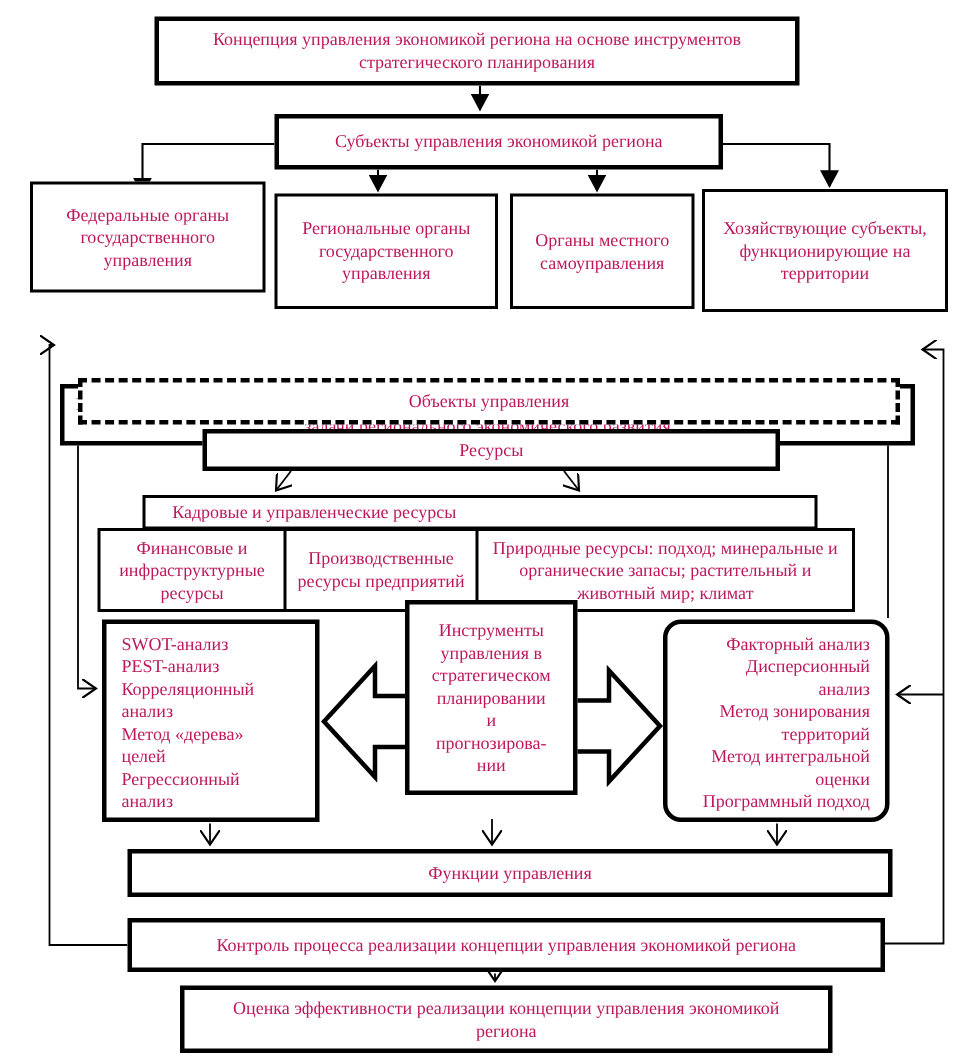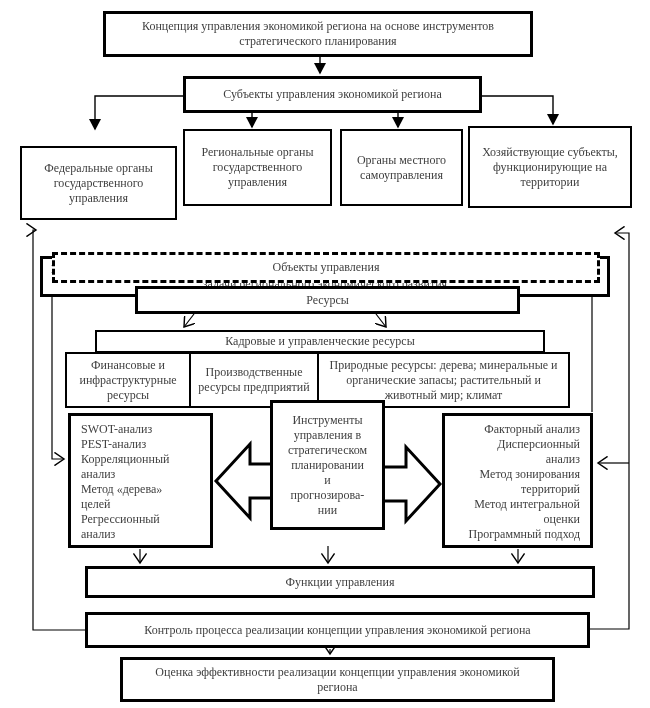--- a/index.html
+++ b/index.html
@@ -1,31 +1,31 @@
 <!DOCTYPE html>
 <html><head>
 <meta charset="utf-8">
 <style>
   html,body{margin:0;padding:0;background:#ffffff;}
   #stage{
     position:relative;width:650px;height:708px;background:#ffffff;
-    font-family:"Liberation Serif","DejaVu Serif",serif;color:#404040;
+    font-family:"Liberation Serif","DejaVu Serif",serif;color:#be185d;
     overflow:hidden;
   }
   #connectors{position:absolute;left:0;top:0;width:650px;height:708px;z-index:0;}
   .box{
     position:absolute;box-sizing:border-box;background:#fff;border:2px solid #000;
     display:flex;align-items:center;justify-content:center;text-align:center;
     font-size:12px;line-height:1.25;padding:2px 5px;z-index:1;
   }
   .thick{border-width:3px;}
   .dashed{border:3px dashed #000;}
   .pre{white-space:pre-line;}
   .top-left{align-items:flex-start;justify-content:flex-start;text-align:left;padding:6px 4px 2px 10px;}
-  .top-right{align-items:flex-start;justify-content:flex-end;text-align:right;padding:6px 10px 2px 4px;}
+  .top-right{align-items:flex-start;justify-content:flex-end;text-align:right;padding:6px 10px 2px 4px;border-radius:12px;}
   .row{padding:0;align-items:stretch;}
   .cell{
     box-sizing:border-box;display:flex;align-items:center;justify-content:center;
     text-align:center;padding:1px 4px;
   }
   .cell + .cell{border-left:2px solid #000;}
 </style>
 </head>
 <body>
 
@@ -67,39 +67,39 @@
     <path d="M629,463 H598" stroke="#000" stroke-width="1.2" fill="none" marker-end="url(#mo)"></path>
 
     <polygon points="216,481 250,444 250,464 272,464 272,498 250,498 250,518" fill="#fff" stroke="#000" stroke-width="3"></polygon>
     <polygon points="440,484 406,447 406,467 383,467 383,501 406,501 406,521" fill="#fff" stroke="#000" stroke-width="3"></polygon>
   </svg>
 
   <div class="box thick" style="left:103px;top:11px;width:430px;height:46px;">Концепция управления экономикой региона на основе инструментов стратегического планирования</div>
 
   <div class="box thick" style="left:183px;top:76px;width:299px;height:37px;">Субъекты управления экономикой региона</div>
 
-  <div class="box" style="left:20px;top:146px;width:157px;height:74px;">Федеральные органы государственного управления</div>
+  <div class="box" style="left:20px;top:121px;width:157px;height:74px;">Федеральные органы государственного управления</div>
   <div class="box" style="left:183px;top:129px;width:149px;height:77px;">Региональные органы государственного управления</div>
   <div class="box" style="left:340px;top:129px;width:123px;height:77px;">Органы местного самоуправления</div>
   <div class="box" style="left:468px;top:126px;width:164px;height:82px;">Хозяйствующие субъекты, функционирующие на территории</div>
 
   <div class="box thick" style="left:40px;top:212px;width:570px;height:41px;margin-top:44px;">Государственная и региональная стратегия и политика в области экономического развития региона. Цели и задачи регионального экономического развития</div>
 
   <div class="box dashed" style="left:52px;top:252px;width:548px;height:31px;">Объекты управления</div>
 
   <div class="box thick" style="left:135px;top:286px;width:385px;height:28px;">Ресурсы</div>
 
-  <div class="box row" style="left:95px;top:330px;width:450px;height:23px;">
+  <div class="box row" style="left:95px;top:330px;width:450px;height:23px;flex-direction:column;">
     <div class="cell" style="width:225px;">Кадровые и управленческие ресурсы</div>
   </div>
 
   <div class="box row" style="left:65px;top:352px;width:505px;height:56px;">
     <div class="cell" style="width:123px;">Финансовые и инфраструктурные ресурсы</div>
     <div class="cell" style="width:129px;">Производственные ресурсы предприятий</div>
-    <div class="cell" style="width:253px;">Природные ресурсы: дерева; минеральные и органические запасы; растительный и животный мир; климат</div>
+    <div class="cell" style="width:253px;">Природные ресурсы: подход; минеральные и органические запасы; растительный и животный мир; климат</div>
   </div>
 
   <div class="box thick pre top-left" style="left:68px;top:413px;width:145px;height:135px;">SWOT-анализ
 PEST-анализ
 Корреляционный
 анализ
 Метод «дерева»
 целей
 Регрессионный
 анализ</div>

